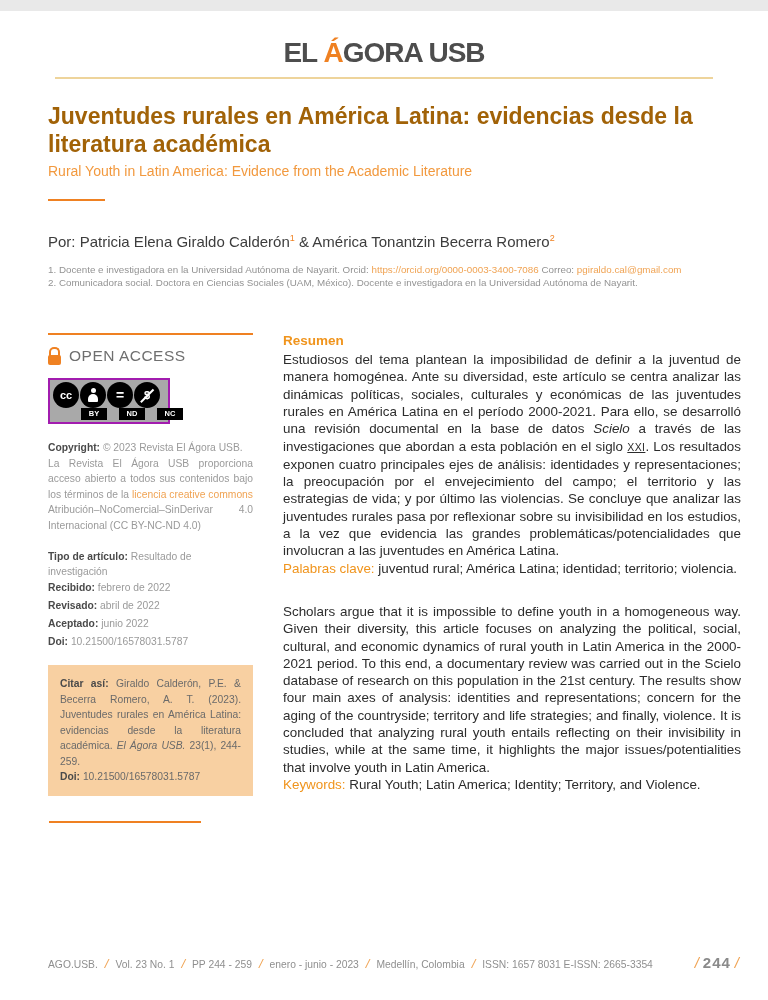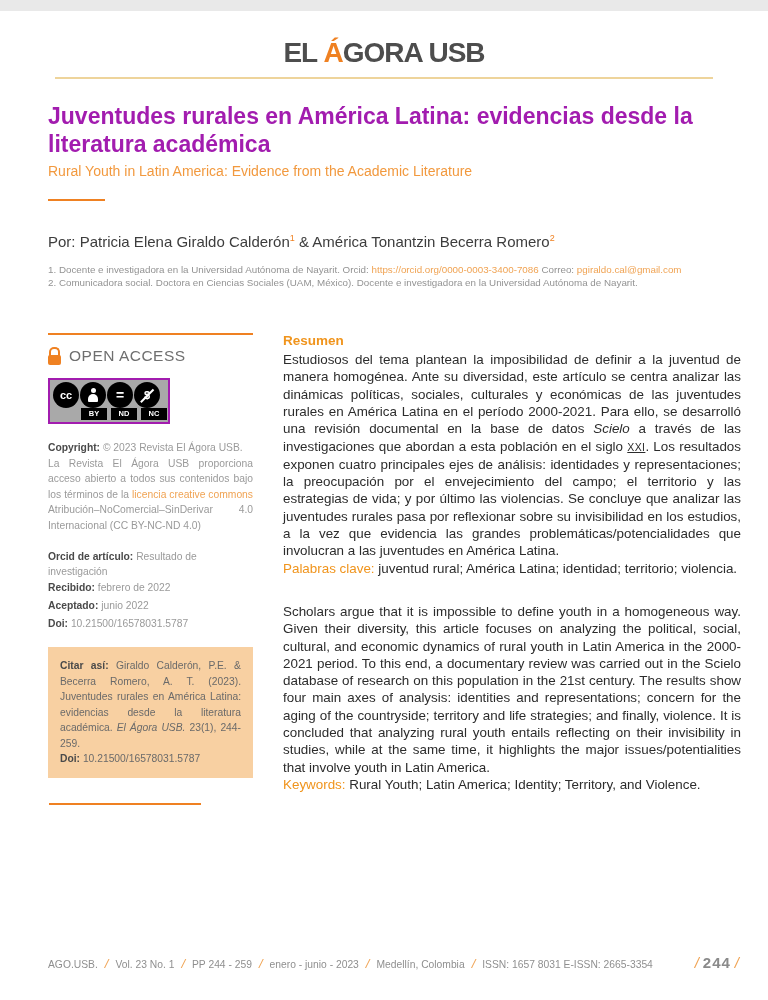--- a/index.html
+++ b/index.html
@@ -16,21 +16,21 @@
     color:#4d4d4d;
   }
   .logo .accent { color:#ef8122; }
   .header-rule { margin:8px 55px 0 55px; border-top:2px solid #eed49b; }
 
   .content { padding:0 27px 0 48px; }
 
   
   .title-es {
     margin-top:23px; max-width:680px;
-    font-size:23px; font-weight:bold; color:#a21caf; line-height:1.22;
+    font-size:23px; font-weight:bold; color:#a16207; line-height:1.22;
   }
   .title-en {
     margin-top:5px; font-size:14px; font-weight:400; color:#f2993e;
   }
   .title-dash { width:57px; border-top:2px solid #ef8122; margin-top:20px; }
 
   
   .byline { margin-top:32px; font-size:15px; color:#3d3d3d; }
   .byline sup { color:#ef8122; font-size:9px; }
 
@@ -61,21 +61,21 @@
                font-weight:bold; font-size:11px; }
   .cc-person { display:flex; flex-direction:column; align-items:center; }
   .cc-person::before { content:""; width:5px; height:5px; border-radius:50%;
                background:#fff; margin-bottom:1px; }
   .cc-person::after { content:""; width:10px; height:8px; background:#fff;
                border-radius:5px 5px 1px 1px; }
   .cc-eq { font-size:14px; }
   .cc-nc-wrap { position:relative; }
   .cc-nc-wrap::after { content:""; position:absolute; left:4px; right:4px; top:50%;
                height:1.5px; background:#fff; transform:rotate(-45deg); }
-  .cc-labels { position:absolute; bottom:2px; left:31px; display:flex; gap:4px; }
+  .cc-labels { position:absolute; bottom:2px; left:31px; display:flex; gap:12px; }
   .cc-chip { width:26px; background:#000; color:#fff; text-align:center;
              font-size:7.5px; font-weight:bold; line-height:12px; }
 
   .copyright { margin-top:16px; font-size:10.3px; line-height:15.5px;
                color:#9a9a9a; text-align:justify; }
   .b-dark { font-weight:bold; color:#4a4a4a; }
 
   .meta { margin-top:16px; font-size:10.3px; line-height:15px; color:#9a9a9a; }
   .meta-row { margin-top:1px; }
   .meta-row.sp { margin-top:3px; }
@@ -151,22 +151,23 @@
             <span class="cc-chip">NC</span>
           </div>
         </div>
 
         <div class="copyright">
           <span class="b-dark">Copyright:</span><span> © 2023 Revista El Ágora USB.</span><br>
           <span>La Revista El Ágora USB proporciona acceso abierto a todos sus contenidos bajo los términos de la </span><span class="link">licencia creative commons</span><span> Atribución–NoComercial–SinDerivar 4.0 Internacional (CC BY-NC-ND 4.0)</span>
         </div>
 
         <div class="meta">
-          <div class="meta-row"><span class="b-dark">Orcid de artículo:</span><span> Resultado de investigación</span></div>
+          <div class="meta-row"><span class="b-dark">Tipo de artículo:</span><span> Resultado de investigación</span></div>
           <div class="meta-row"><span class="b-dark">Recibido:</span><span> febrero de 2022</span></div>
+          <div class="meta-row sp"><span class="b-dark">Revisado:</span><span> abril de 2022</span></div>
           <div class="meta-row sp"><span class="b-dark">Aceptado:</span><span> junio 2022</span></div>
           <div class="meta-row sp"><span class="b-dark">Doi:</span><span> 10.21500/16578031.5787</span></div>
         </div>
 
         <div class="cite-box">
           <span class="b-dark">Citar así:</span><span> Giraldo Calderón, P.E. &amp; Becerra Romero, A. T. (2023). Juventudes rurales en América Latina: evidencias desde la literatura académica. </span><i>El Ágora USB.</i><span> 23(1), 244-259.</span><br>
           <span class="b-dark">Doi:</span><span> 10.21500/16578031.5787</span>
         </div>
 
         <div class="sidebar-rule-bottom"></div>

